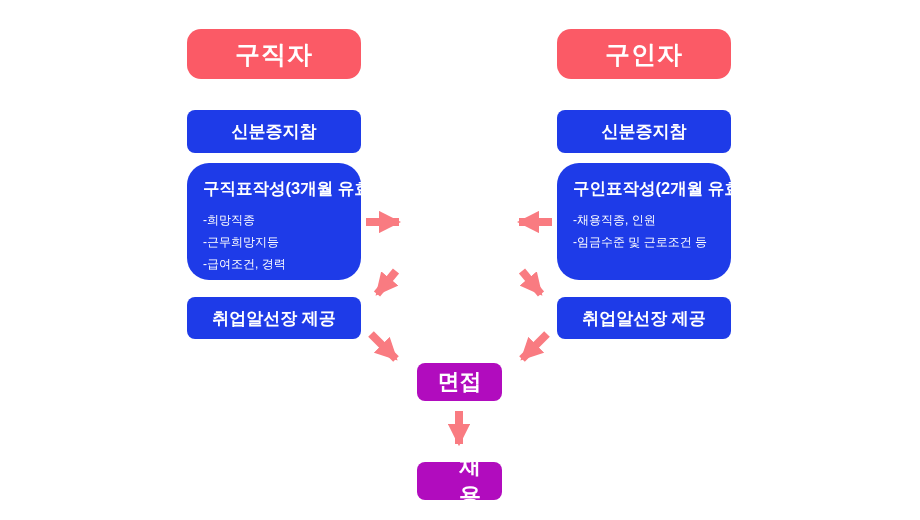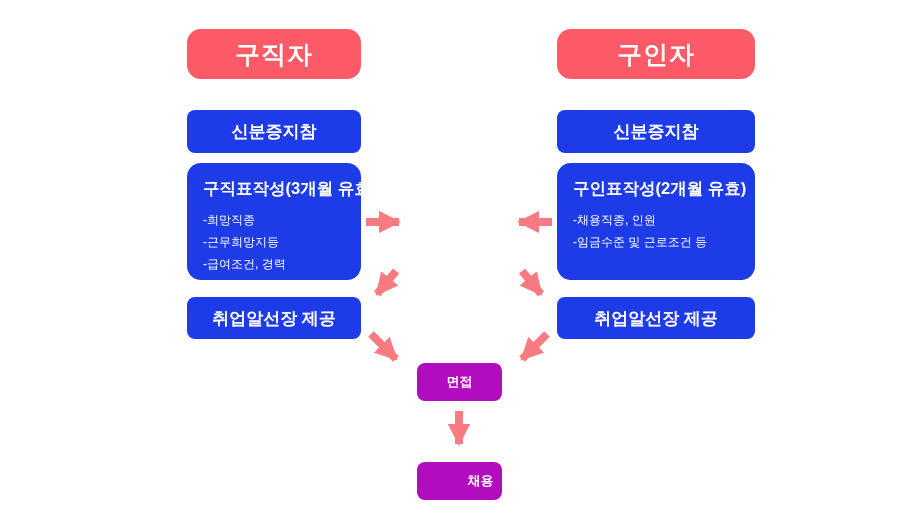--- a/index.html
+++ b/index.html
@@ -20,21 +20,21 @@
     width: 920px;
     height: 520px;
     background: var(--background);
     overflow: hidden;
   }
 
   .abs { position: absolute; }
 
   
   .col-left  { left: 187px; width: 174px; }
-  .col-right { left: 557px; width: 198px; }
+  .col-right { left: 557px; width: 174px; }
 
   .pill-header {
     top: 29px; height: 50px;
     background: var(--header-pink);
     border-radius: 14px;
     color: var(--text-white);
     font-size: 25px; font-weight: bold;
     display: flex; align-items: center; justify-content: center;
     letter-spacing: 1px;
   }
@@ -46,21 +46,21 @@
     display: flex; align-items: center; justify-content: center;
     font-size: 17px; font-weight: 600;
   }
   .step-1 { top: 110px; height: 43px; }
   .step-3 { top: 297px; height: 42px; }
 
   .detail-box {
     top: 163px; height: 117px;
     background: var(--box-blue);
     color: var(--text-white);
-    border-radius: 14px;
+    border-radius: 22px;
     padding: 15px 14px 10px 16px;
     display: block;
   }
   .detail-title {
     font-size: 16.5px; font-weight: bold;
     margin-bottom: 9px;
     white-space: nowrap;
   }
   .detail-item {
     font-size: 12px; font-weight: 400;
@@ -79,21 +79,21 @@
     align-items: center; justify-content: center;
     line-height: 25px;
     text-align: center;
   }
 
   .magenta-box {
     left: 417px; width: 85px; height: 38px;
     background: var(--magenta);
     border-radius: 8px;
     color: var(--text-white);
-    font-size: 13px; font-weight: 600;
+    font-size: 22px; font-weight: 600;
     display: flex; align-items: center; justify-content: center;
   }
   .box-interview { top: 363px; }
   .box-hire { top: 462px; padding-left: 42px; }
 
   .arrow-layer {
     position: absolute; left: 0; top: 0;
     width: 920px; height: 520px;
     color: var(--arrow-pink);
     pointer-events: none;

